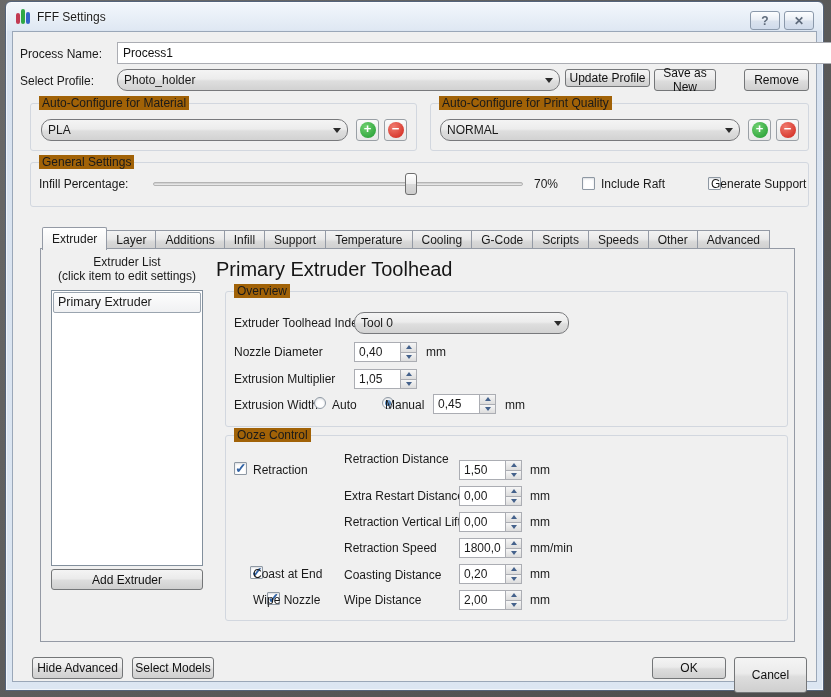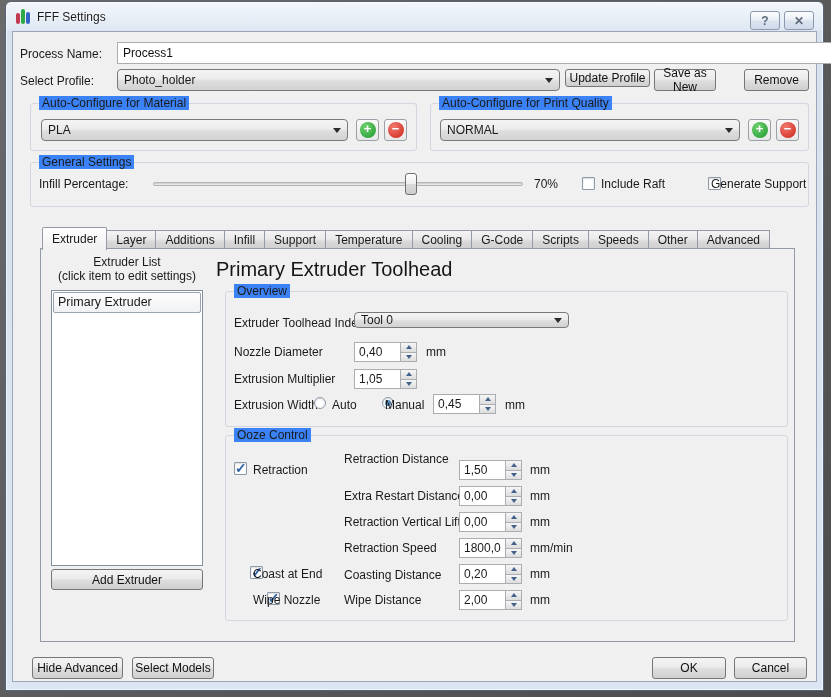--- a/index.html
+++ b/index.html
@@ -38,40 +38,40 @@
     background:#f0f0f0; border:1px solid #9aa7b8;
   }
   .abs { position:absolute; }
   .lbl { white-space:nowrap; }
 
   .textinput {
     border:1px solid #abadb3; background:#fff; padding:2px 5px;
     font-family:inherit; font-size:12px; color:#111;
   }
   .combo {
-    border:1px solid #78797c; border-radius:4px;
+    border:1px solid #78797c; border-radius:10px;
     background:linear-gradient(#f4f4f4,#ececec 45%,#dedede 55%,#d2d2d2);
     display:flex; align-items:center; padding:0 6px; cursor:default;
   }
   .combo .combo-text { flex:1; overflow:hidden; white-space:nowrap; }
   .arrow-down {
     width:0; height:0; border-left:4px solid transparent;
     border-right:4px solid transparent; border-top:5px solid #2b2b2b;
   }
   .btn {
     border:1px solid #747678; border-radius:3px;
     background:linear-gradient(#f4f4f4,#ebebeb 45%,#dddddd 55%,#cfcfcf);
     font-family:inherit; font-size:12px; color:#111;
     display:flex; align-items:center; justify-content:center; cursor:default;
   }
   .group {
     border:1px solid #d2d7df; border-radius:3px; position:absolute;
   }
   .group-label {
-    position:absolute; top:-8px; left:8px; background:#3b82f6;
+    position:absolute; top:-8px; left:8px; background:#a16207;
     padding:0 3px; font-size:12px; color:#1a1a1a; white-space:nowrap;
   }
   .roundbtn {
     width:23px; height:22px; border:1px solid #9aa0a6; border-radius:3px;
     background:linear-gradient(#fafafa,#e8e8e8);
     display:flex; align-items:center; justify-content:center; cursor:default;
   }
   .circle {
     width:16px; height:16px; border-radius:50%; color:#fff; font-weight:bold;
     font-size:13px; line-height:14px; text-align:center;
@@ -250,21 +250,21 @@
         <div class="list-item">Primary Extruder</div>
       </div>
       <button class="abs btn" style="left:10px;top:320px;width:152px;height:21px">Add Extruder</button>
 
       <div class="abs heading" style="left:175px;top:9px">Primary Extruder Toolhead</div>
 
       <div class="group" style="left:184px;top:42px;width:563px;height:136px">
         <span class="group-label">Overview</span>
 
         <span class="abs lbl" style="left:8px;top:24px">Extruder Toolhead Index</span>
-        <div class="combo" style="position:absolute;left:128px;top:20px;width:215px;height:16px">
+        <div class="combo" style="position:absolute;left:128px;top:20px;width:215px;height:22px">
           <span class="combo-text">Tool 0</span>
           <span class="arrow-down"></span>
         </div>
 
         <span class="abs lbl" style="left:8px;top:53px">Nozzle Diameter</span>
         <div class="spin" style="left:128px;top:50px">
           <span class="spin-text">0,40</span>
           <span class="spin-btns">
               <span class="spin-up">
                 <span></span>
@@ -400,15 +400,15 @@
               </span>
             </span>
         </div>
         <span class="abs unit" style="left:304px;top:157px">mm</span>
       </div>
     </div>
 
     <button class="abs btn" style="left:19px;top:625px;width:91px;height:22px">Hide Advanced</button>
     <button class="abs btn" style="left:119px;top:625px;width:82px;height:22px">Select Models</button>
     <button class="abs btn" style="left:639px;top:625px;width:74px;height:22px">OK</button>
-    <button class="abs btn" style="left:721px;top:625px;width:73px;height:22px">Cancel</button>
+    <button class="abs btn" style="left:721px;top:625px;width:73px;height:36px">Cancel</button>
   </div>
 </div>
 
 </body></html>

